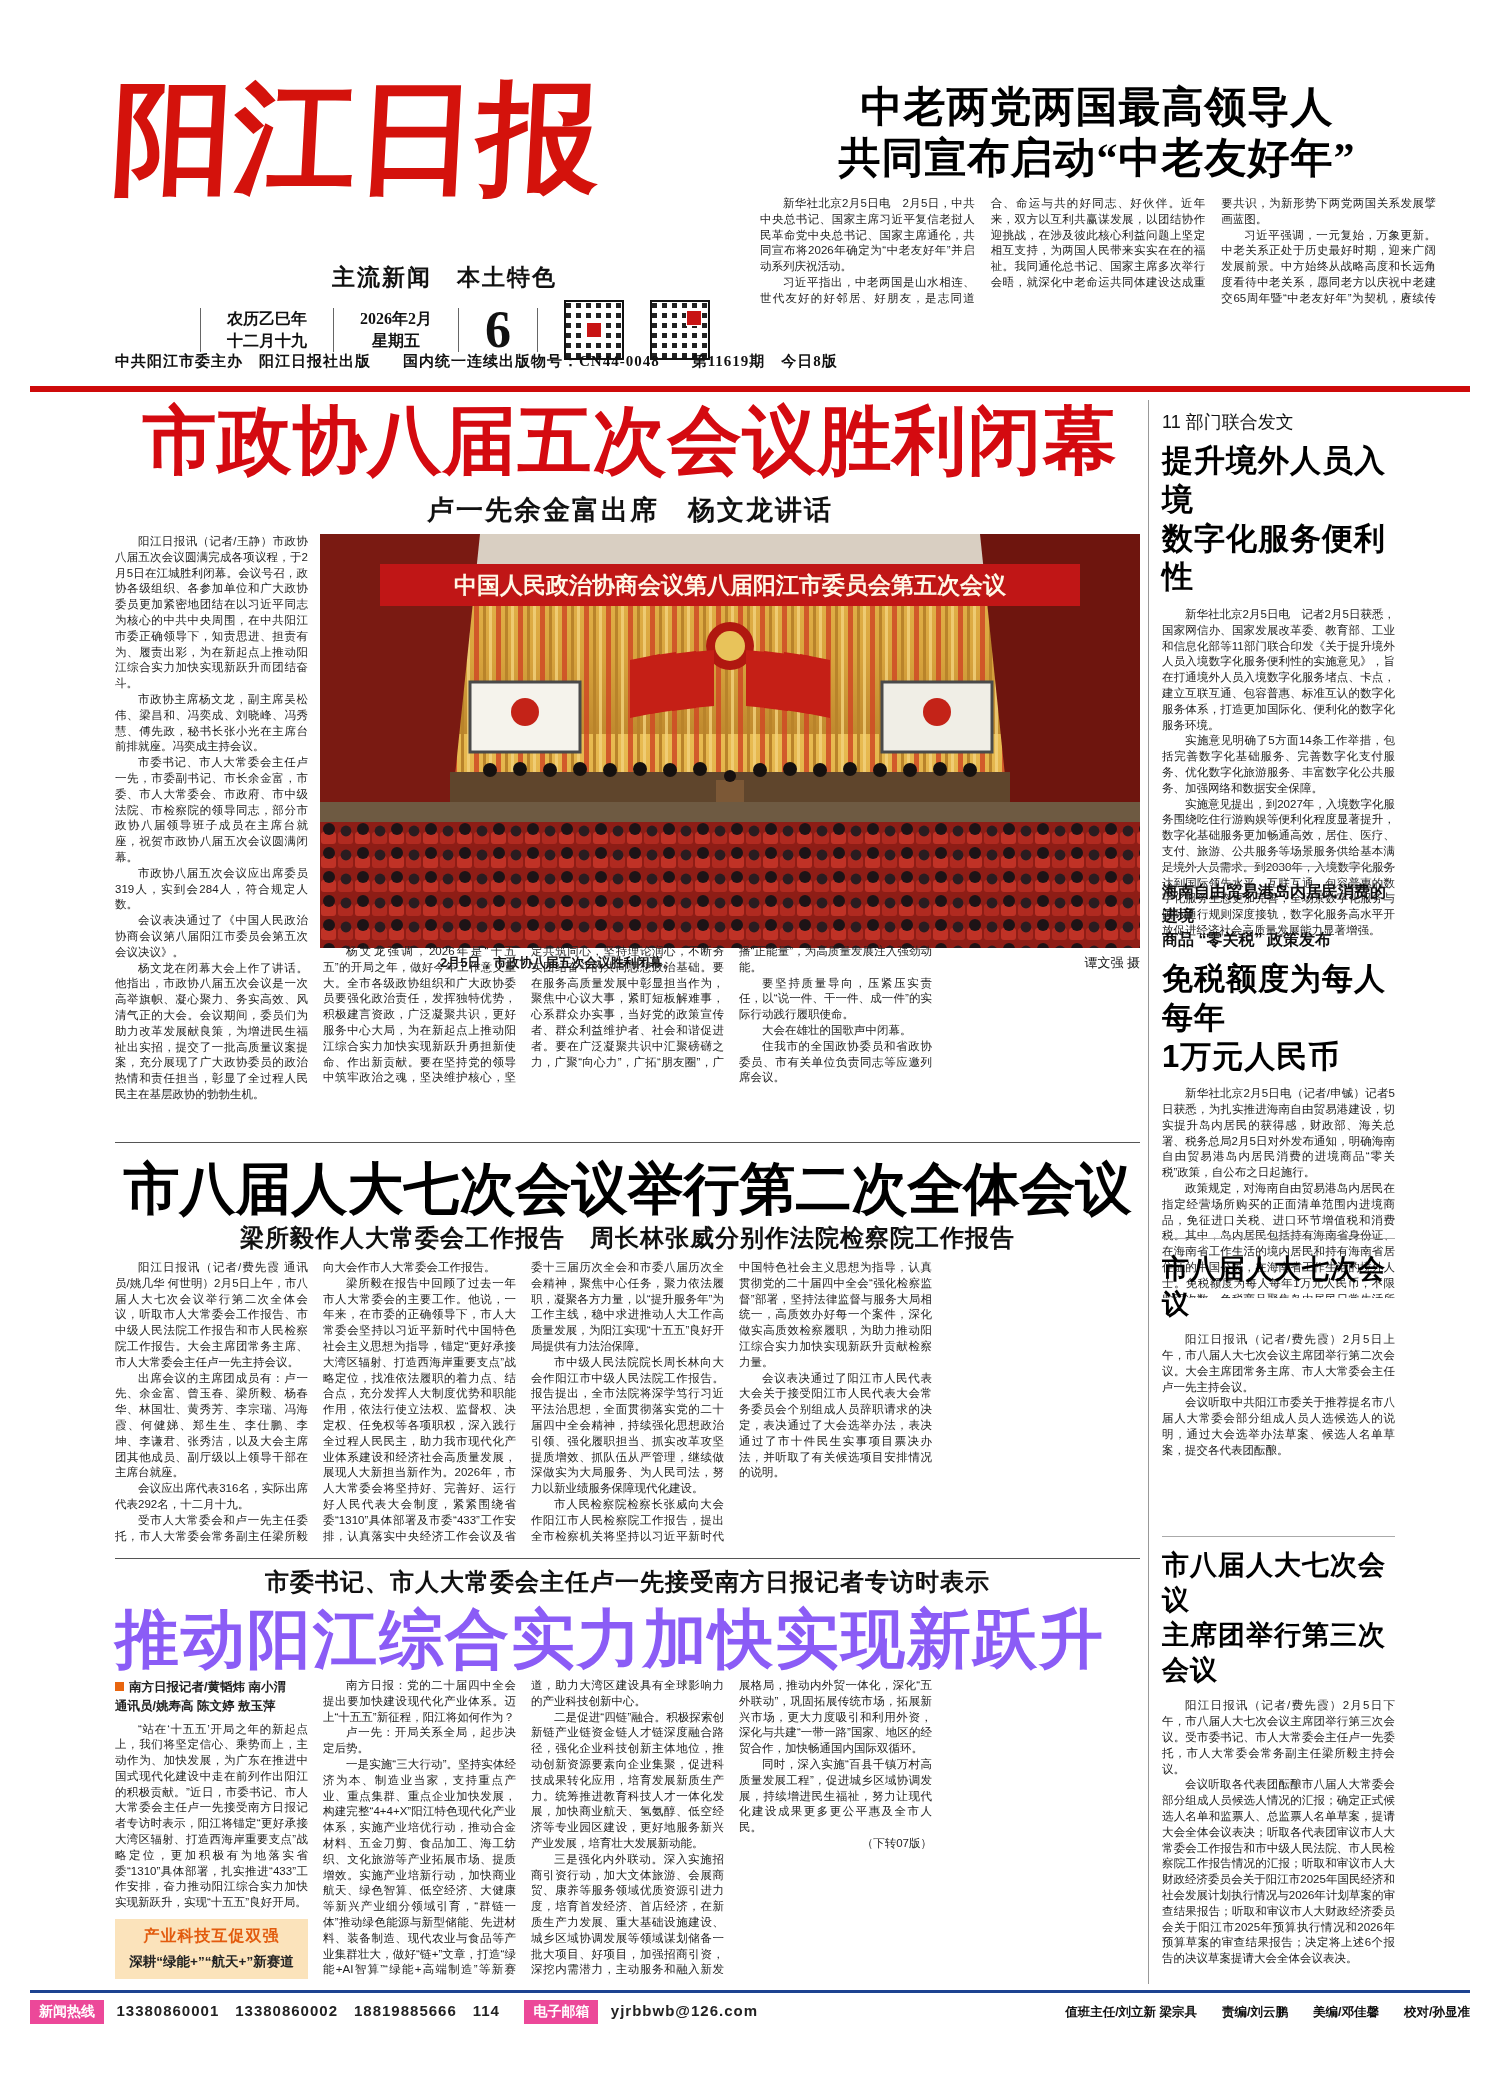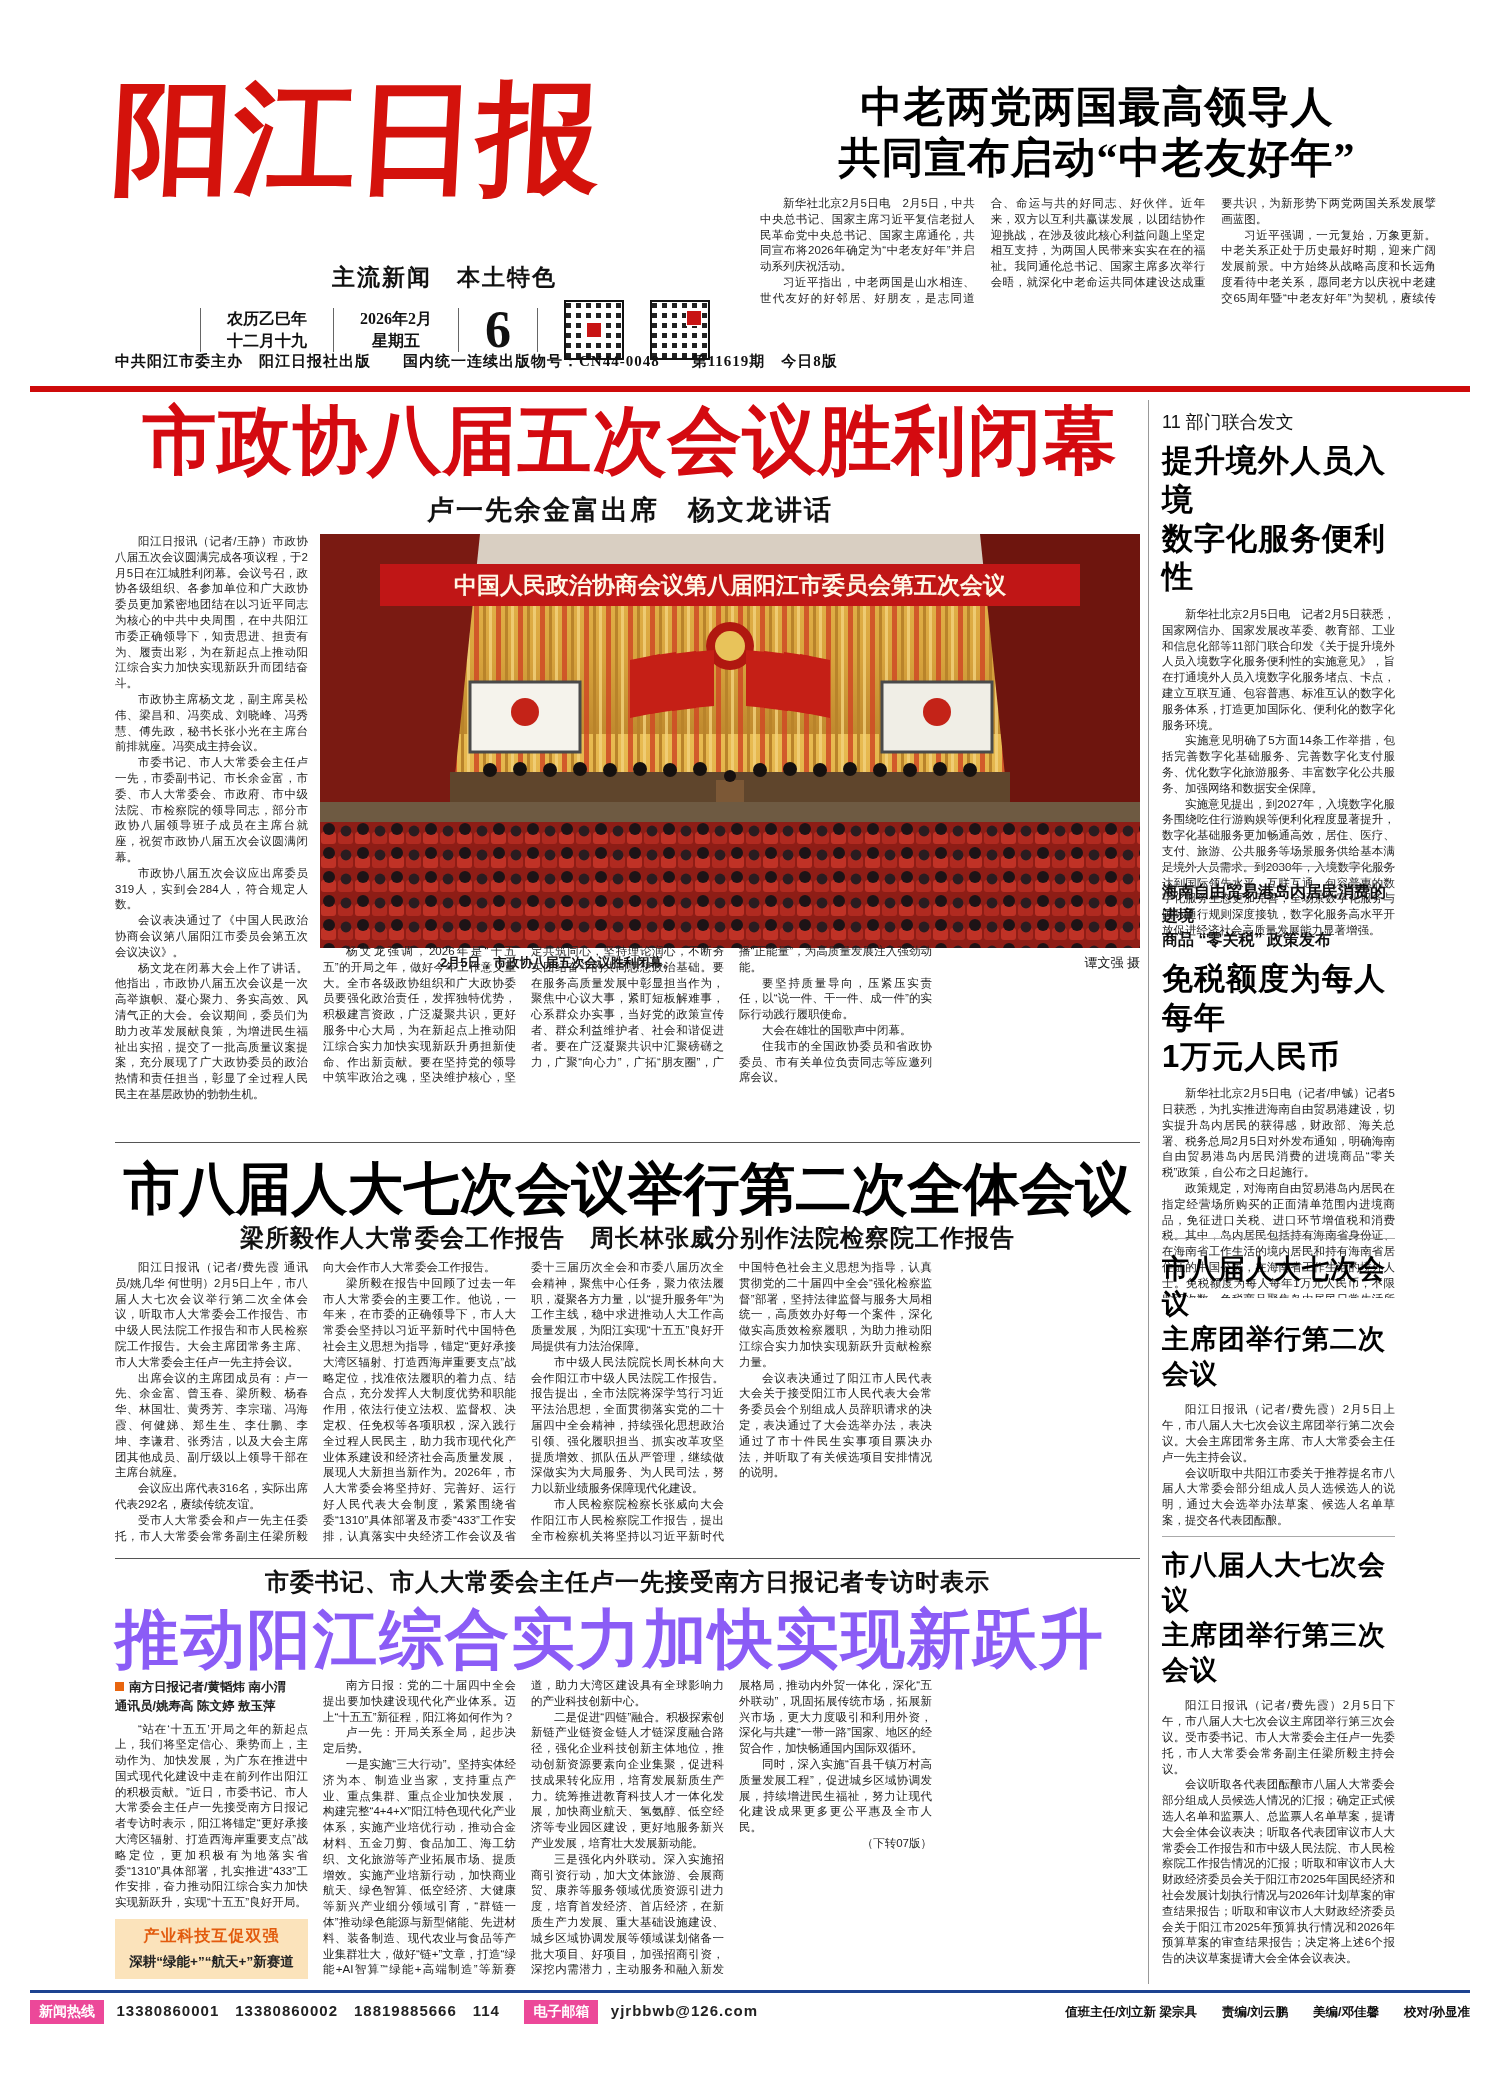--- a/index.html
+++ b/index.html
@@ -211,21 +211,21 @@
       <p>住我市的全国政协委员和省政协委员、市有关单位负责同志等应邀列席会议。</p>
     </div>
 
   <div class="abs thin-rule" style="left:115px;top:1142px;width:1025px;"></div>
 
   <div class="abs s2-head" style="left:115px;top:1152px;width:1025px;">市八届人大七次会议举行第二次全体会议</div>
   <div class="abs s2-sub" style="left:115px;top:1222px;width:1025px;">梁所毅作人大常委会工作报告　周长林张威分别作法院检察院工作报告</div>
   <div class="abs body-txt cols5" style="left:115px;top:1260px;width:1025px;height:292px;">
       <p>阳江日报讯（记者/费先霞 通讯员/姚几华 何世明）2月5日上午，市八届人大七次会议举行第二次全体会议，听取市人大常委会工作报告、市中级人民法院工作报告和市人民检察院工作报告。大会主席团常务主席、市人大常委会主任卢一先主持会议。</p>
       <p>出席会议的主席团成员有：卢一先、余金富、曾玉春、梁所毅、杨春华、林国壮、黄秀芳、李宗瑞、冯海霞、何健娣、郑生生、李仕鹏、李坤、李谦君、张秀洁，以及大会主席团其他成员、副厅级以上领导干部在主席台就座。</p>
-      <p>会议应出席代表316名，实际出席代表292名，赓续传统友谊。</p>
+      <p>会议应出席代表316名，实际出席代表292名，十二月十九。</p>
       <p>受市人大常委会和卢一先主任委托，市人大常委会常务副主任梁所毅向大会作市人大常委会工作报告。</p>
       <p>梁所毅在报告中回顾了过去一年市人大常委会的主要工作。他说，一年来，在市委的正确领导下，市人大常委会坚持以习近平新时代中国特色社会主义思想为指导，锚定“更好承接大湾区辐射、打造西海岸重要支点”战略定位，找准依法履职的着力点、结合点，充分发挥人大制度优势和职能作用，依法行使立法权、监督权、决定权、任免权等各项职权，深入践行全过程人民民主，助力我市现代化产业体系建设和经济社会高质量发展，展现人大新担当新作为。2026年，市人大常委会将坚持好、完善好、运行好人民代表大会制度，紧紧围绕省委“1310”具体部署及市委“433”工作安排，认真落实中央经济工作会议及省委十三届历次全会和市委八届历次全会精神，聚焦中心任务，聚力依法履职，凝聚各方力量，以“提升服务年”为工作主线，稳中求进推动人大工作高质量发展，为阳江实现“十五五”良好开局提供有力法治保障。</p>
       <p>市中级人民法院院长周长林向大会作阳江市中级人民法院工作报告。报告提出，全市法院将深学笃行习近平法治思想，全面贯彻落实党的二十届四中全会精神，持续强化思想政治引领、强化履职担当、抓实改革攻坚提质增效、抓队伍从严管理，继续做深做实为大局服务、为人民司法，努力以新业绩服务保障现代化建设。</p>
       <p>市人民检察院检察长张威向大会作阳江市人民检察院工作报告，提出全市检察机关将坚持以习近平新时代中国特色社会主义思想为指导，认真贯彻党的二十届四中全会“强化检察监督”部署，坚持法律监督与服务大局相统一，高质效办好每一个案件，深化做实高质效检察履职，为助力推动阳江综合实力加快实现新跃升贡献检察力量。</p>
       <p>会议表决通过了阳江市人民代表大会关于接受阳江市人民代表大会常务委员会个别组成人员辞职请求的决定，表决通过了大会选举办法，表决通过了市十件民生实事项目票决办法，并听取了有关候选项目安排情况的说明。</p>
     </div>
 
   <div class="abs thin-rule" style="left:115px;top:1558px;width:1025px;"></div>
 
   <div class="abs s3-kicker" style="left:115px;top:1566px;width:1025px;">市委书记、市人大常委会主任卢一先接受南方日报记者专访时表示</div>
@@ -284,21 +284,20 @@
         <p>新华社北京2月5日电（记者/申铖）记者5日获悉，为扎实推进海南自由贸易港建设，切实提升岛内居民的获得感，财政部、海关总署、税务总局2月5日对外发布通知，明确海南自由贸易港岛内居民消费的进境商品“零关税”政策，自公布之日起施行。</p>
         <p>政策规定，对海南自由贸易港岛内居民在指定经营场所购买的正面清单范围内进境商品，免征进口关税、进口环节增值税和消费税。其中，岛内居民包括持有海南省身份证、在海南省工作生活的境内居民和持有海南省居住证的中国公民，在海南省工作生活的境外人士。免税额度为每人每年1万元人民币，不限购买次数。免税商品聚焦岛内居民日常生活所需，涵盖部分食品饮料、日化用品、家居日用品、母婴用品等。</p>
       </div>
   </div>
 
   <div class="abs thin-rule" style="left:1162px;top:1238px;width:233px;background:#aaa;"></div>
 
   <div class="abs" style="left:1162px;top:1252px;width:233px;">
     <div class="sb-head2">
       <div>市八届人大七次会议</div>
-      <div>主席团举行第二次会议</div>
     </div>
     <div class="sb-body" style="margin-top:10px;height:200px;">
         <p>阳江日报讯（记者/费先霞）2月5日上午，市八届人大七次会议主席团举行第二次会议。大会主席团常务主席、市人大常委会主任卢一先主持会议。</p>
         <p>会议听取中共阳江市委关于推荐提名市八届人大常委会部分组成人员人选候选人的说明，通过大会选举办法草案、候选人名单草案，提交各代表团酝酿。</p>
       </div>
   </div>
 
   <div class="abs thin-rule" style="left:1162px;top:1536px;width:233px;background:#aaa;"></div>
 
   <div class="abs" style="left:1162px;top:1548px;width:233px;">

